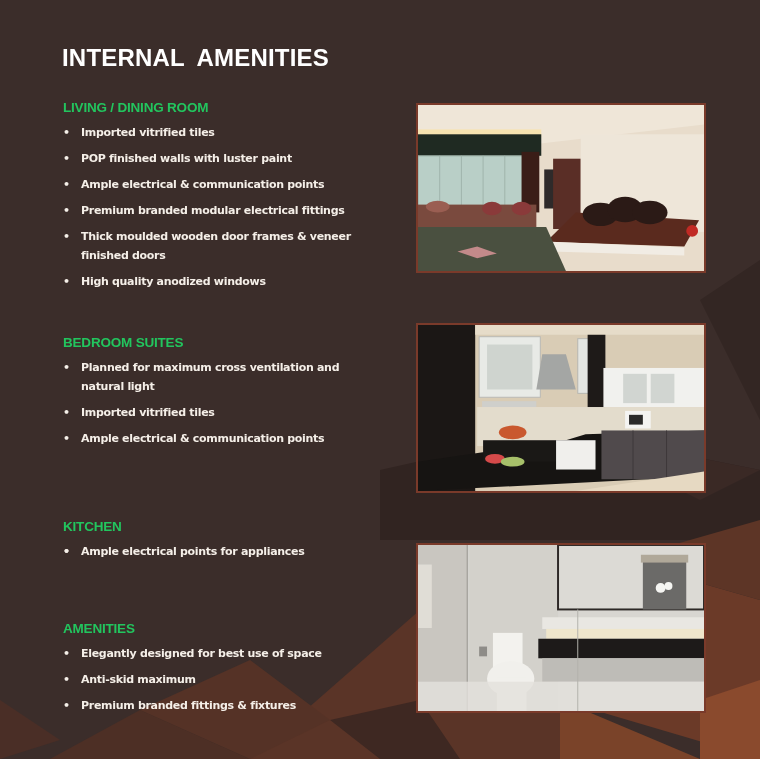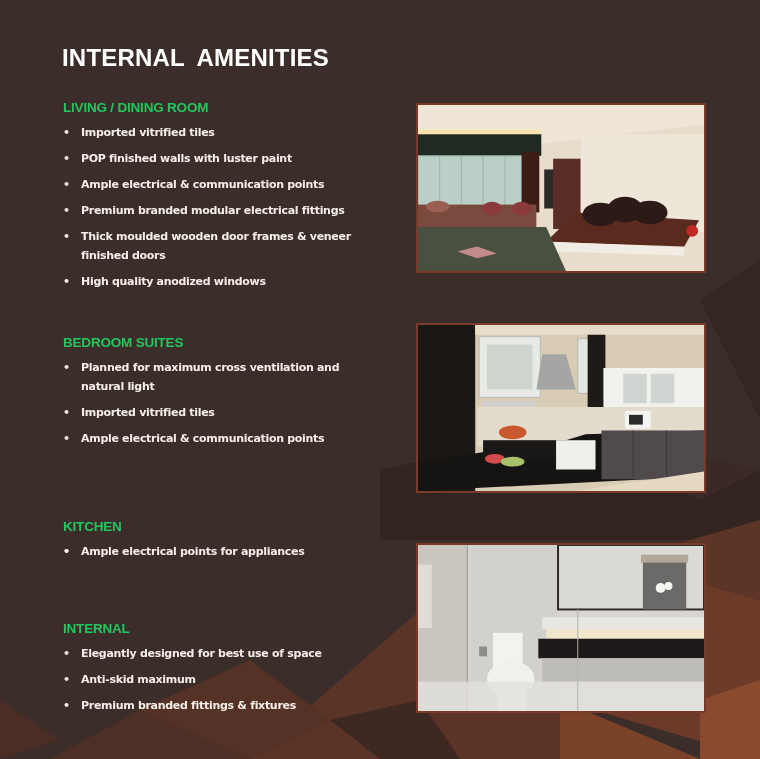--- a/index.html
+++ b/index.html
@@ -83,21 +83,21 @@
 
   <div class="section" style="top:491px;margin-top:28px;">
     <h2 class="section-heading">KITCHEN</h2>
     <ul class="bullets">
       <li class="bullet-item"><span class="bullet-dot">•</span></li>
       <li class="bullet-item"><span class="bullet-dot">•</span><span>Ample electrical points for appliances</span></li>
     </ul>
   </div>
 
   <div class="section" style="top:621px;">
-    <h2 class="section-heading">INTERNAL</h2>
+    <h2 class="section-heading">AMENITIES</h2>
     <ul class="bullets">
       <li class="bullet-item"><span class="bullet-dot">•</span><span>Elegantly designed for best use of space</span></li>
       <li class="bullet-item"><span class="bullet-dot">•</span><span>Anti-skid maximum</span></li>
       <li class="bullet-item"><span class="bullet-dot">•</span><span>Premium branded fittings &amp; fixtures</span></li>
     </ul>
   </div>
 
   <div class="photo" style="top:103px;">
     <svg viewBox="0 0 290 170" preserveAspectRatio="none" xmlns="http://www.w3.org/2000/svg">
       <rect width="290" height="170" fill="#e8dccb"></rect>

